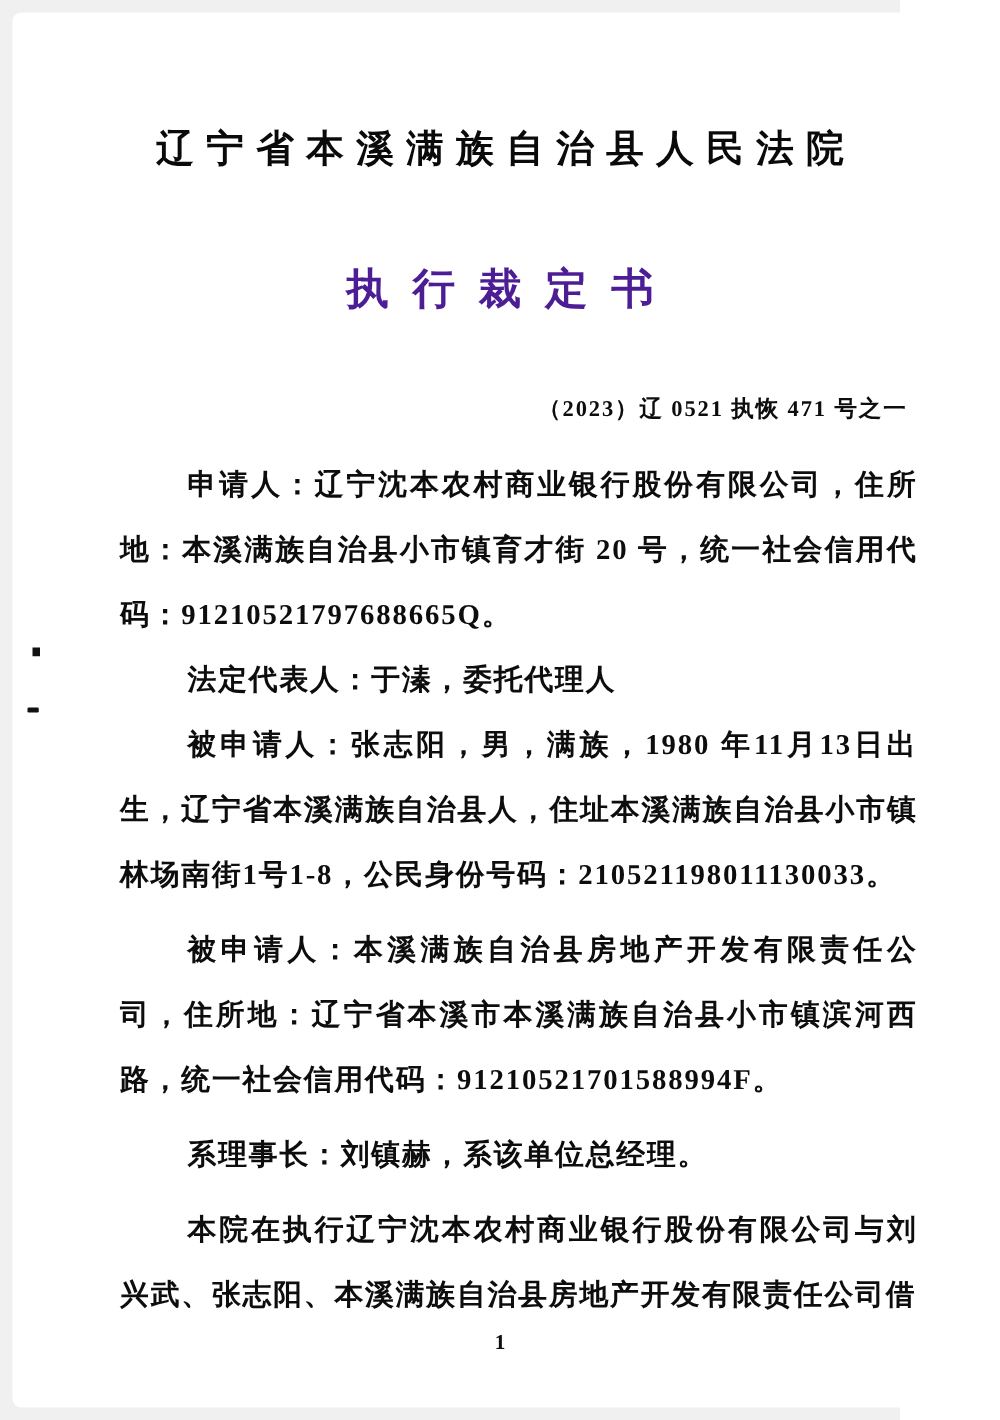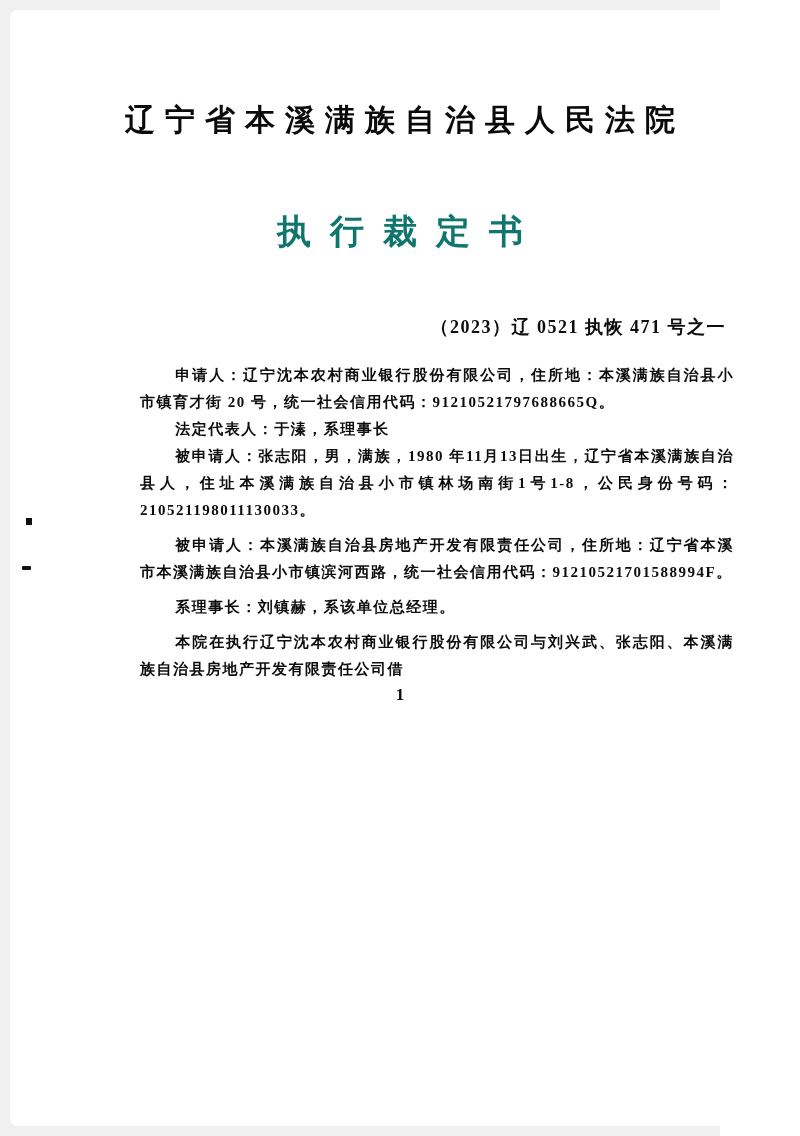--- a/index.html
+++ b/index.html
@@ -35,45 +35,44 @@
     color: #0a0a0a;
   }
   .doc-title {
     margin-top: 74px;
     text-align: center;
     font-size: 34px;
     font-weight: 700;
     letter-spacing: 19px;
     text-indent: 19px;
     line-height: 1.2;
-    color: #0f766e;
+    color: #4c1d95;
   }
   .case-number {
     margin-top: 64px;
     padding-right: 64px;
     text-align: right;
     font-size: 18px;
     font-weight: 600;
     letter-spacing: 1.5px;
     line-height: 1.2;
   }
   .doc-body {
     margin-top: 24px;
     padding-left: 86px;
     padding-right: 56px;
   }
   .doc-body .para {
-    font-size: 15px;
+    font-size: 23px;
     font-weight: 600;
     letter-spacing: 1.5px;
-    line-height: 27px;
+    line-height: 52px;
     text-align: justify;
     text-indent: 2.35em;
     color: #0d0d0d;
-    margin-left: 44px;
   }
   .doc-body .para:nth-child(n+4) {
     margin-top: 8px;
   }
   .page-number {
     margin-top: 2px;
     text-align: center;
     font-size: 17px;
     font-weight: 600;
   }
@@ -94,21 +93,21 @@
     <div class="mark mark-dash"></div>
 
     <h1 class="court-name">辽宁省本溪满族自治县人民法院</h1>
 
     <h2 class="doc-title">执行裁定书</h2>
 
     <div class="case-number">（2023）辽 0521 执恢 471 号之一</div>
 
     <div class="doc-body">
         <p class="para">申请人：辽宁沈本农村商业银行股份有限公司，住所地：本溪满族自治县小市镇育才街 20 号，统一社会信用代码：91210521797688665Q。</p>
-        <p class="para">法定代表人：于溱，系理事长</p>
+        <p class="para">法定代表人：于溱，委托代理人</p>
         <p class="para">被申请人：张志阳，男，满族，1980 年11月13日出生，辽宁省本溪满族自治县人，住址本溪满族自治县小市镇林场南街1号1-8，公民身份号码：210521198011130033。</p>
         <p class="para">被申请人：本溪满族自治县房地产开发有限责任公司，住所地：辽宁省本溪市本溪满族自治县小市镇滨河西路，统一社会信用代码：91210521701588994F。</p>
         <p class="para">系理事长：刘镇赫，系该单位总经理。</p>
         <p class="para">本院在执行辽宁沈本农村商业银行股份有限公司与刘兴武、张志阳、本溪满族自治县房地产开发有限责任公司借</p>
       </div>
 
     <div class="page-number">1</div>
 
   </div>
 </div>

